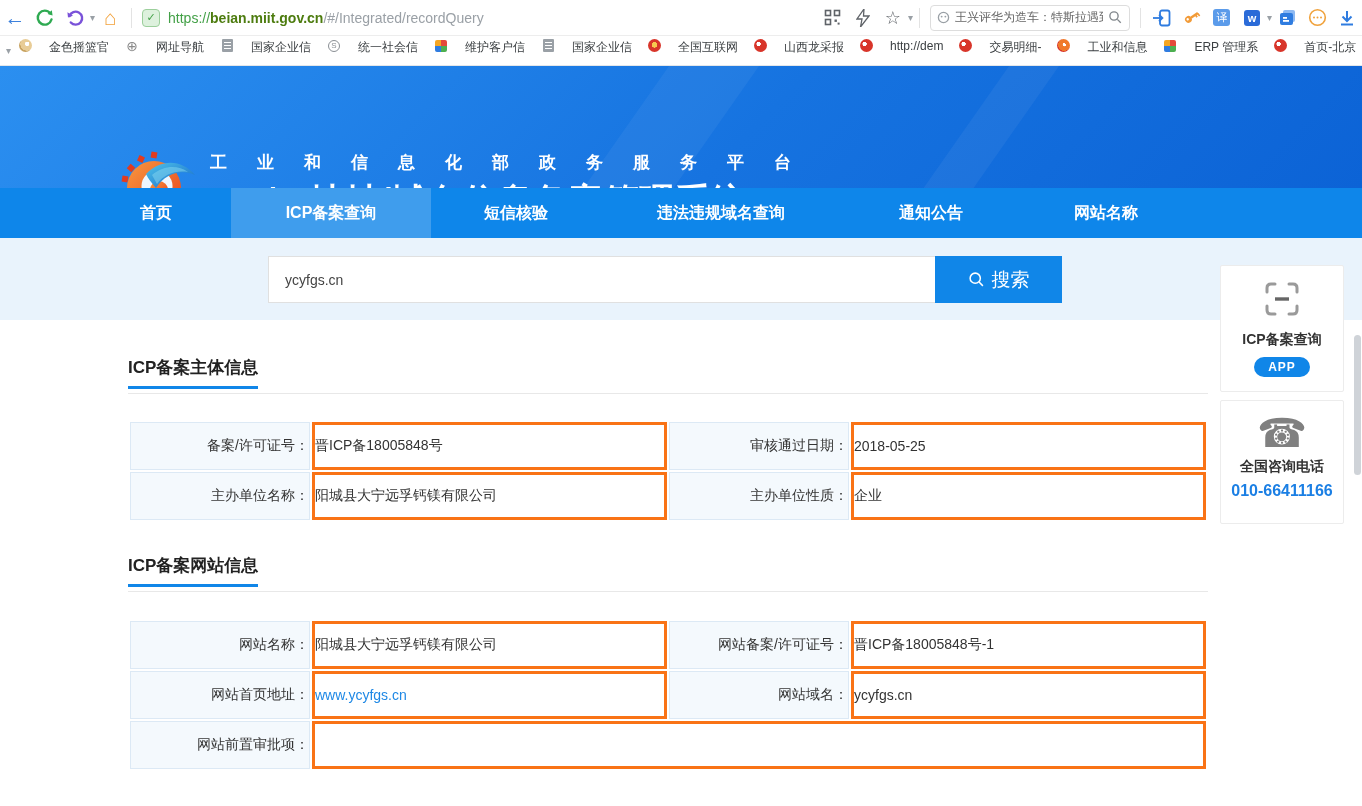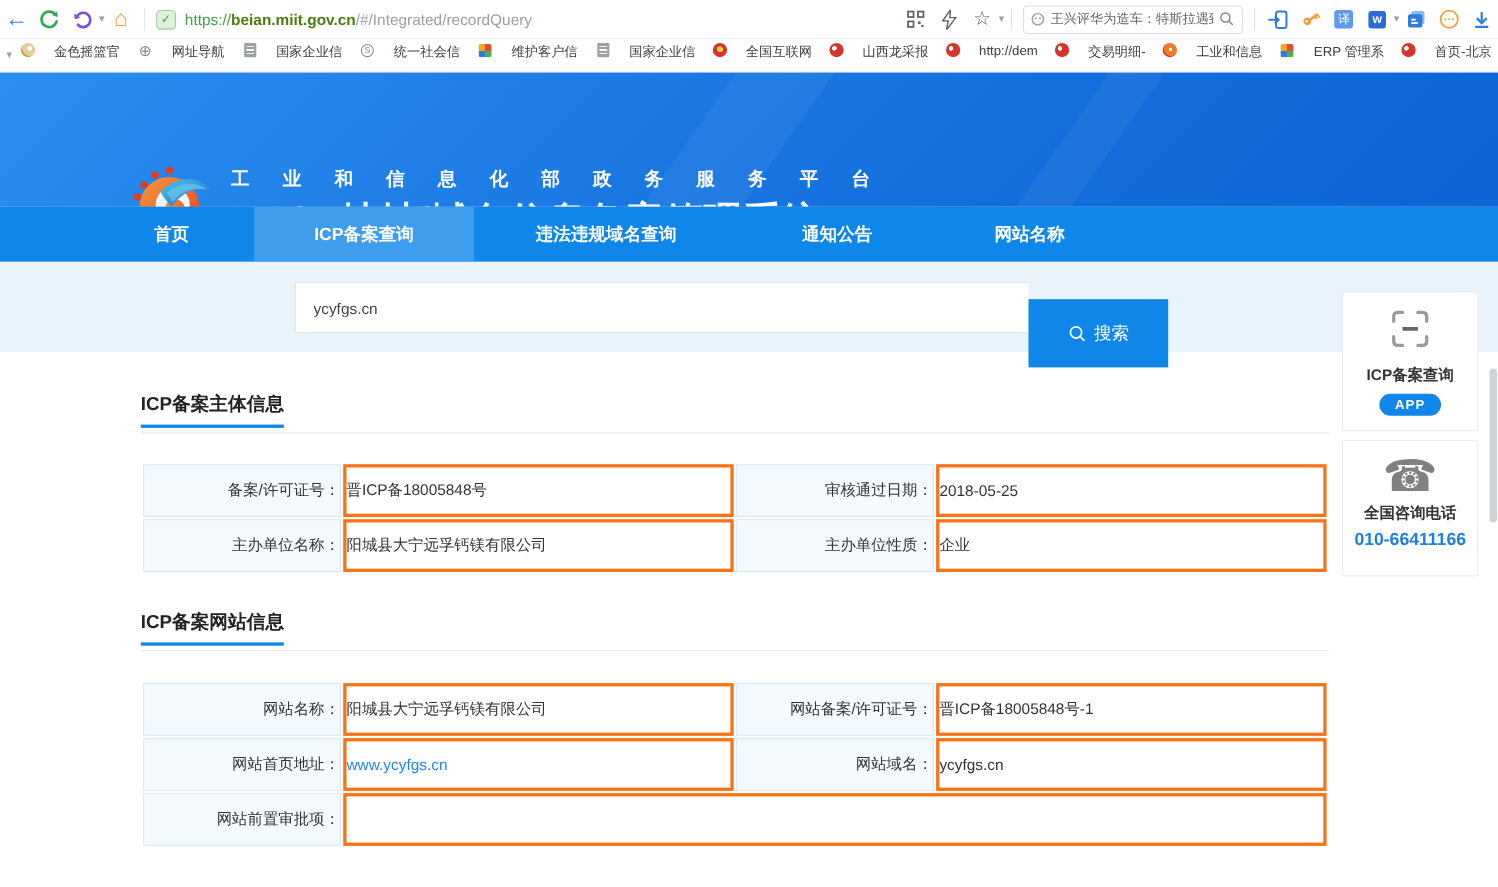--- a/index.html
+++ b/index.html
@@ -50,21 +50,21 @@
   .h-title { position:absolute; left:206px; top:112px; color:#fff; font-size:35px; font-weight:600; letter-spacing:0.5px; white-space:nowrap; }
 
   
   .nav { position:absolute; left:0; top:188px; width:1362px; height:50px; background:#0e86ea; display:flex; padding-left:81px; }
   .nav-tab { height:50px; display:flex; align-items:center; justify-content:center; color:#fff; font-size:16px; font-weight:bold; cursor:pointer; }
   .nav-tab.active { background:#3f9ded; }
 
   
   .band { position:absolute; left:0; top:238px; width:1362px; height:82px; background:#e9f3fc; }
   .search-input { position:absolute; left:268px; top:256px; width:667px; height:47px; border:1px solid #e0e0e0; border-right:none; background:#fff; padding:0 16px; font-size:14px; color:#444; font-family:inherit; outline:none; }
-  .search-btn { position:absolute; left:935px; top:256px; width:127px; height:62px; background:#1086e8; border:none; color:#fff; font-size:16px; display:flex; align-items:center; justify-content:center; gap:7px; cursor:pointer; font-family:inherit;margin-top:16px; }
+  .search-btn { position:absolute; left:935px; top:256px; width:127px; height:47px; background:#1086e8; border:none; color:#fff; font-size:19px; display:flex; align-items:center; justify-content:center; gap:7px; cursor:pointer; font-family:inherit; }
 
   
   .sec-h { position:absolute; left:128px; font-size:17px; font-weight:bold; color:#222; padding-bottom:7px; border-bottom:3px solid #1086e8; }
   .hr { position:absolute; left:128px; width:1080px; height:1px; background:#e8e8e8; }
   .info-table { position:absolute; left:128px; width:1080px; border-collapse:separate; border-spacing:2px; table-layout:fixed; font-size:14px; color:#333; }
   .info-table td { height:48px; }
   .info-table td.lbl { background:#f4f9fd; border:1px solid #dce9f5; text-align:right; }
   .info-table td.val { background:#fff; border:3px solid #f97316; }
   a.link { color:#1e88e5; text-decoration:none; cursor:pointer; }
 
@@ -304,20 +304,21 @@
     <path d="M28 32 C 44 16, 64 18, 77 33 C 63 27, 48 31, 38 46 C 34 41, 30 37, 28 32 Z" fill="url(#bg1)"></path>
     <path d="M34 33 C 46 23, 60 23, 70 30 C 58 28, 46 32, 39 42 Z" fill="#7fd4ef" opacity="0.55"></path>
   </svg>
   <div class="h-sub">工业和信息化部政务服务平台</div>
   <div class="h-title">ICP/IP地址/域名信息备案管理系统</div>
 </div>
 
 <div class="nav">
   <div class="nav-tab" style="width:150px;">首页</div>
   <div class="nav-tab active" style="width:200px;">ICP备案查询</div>
+  <div class="nav-tab" style="width:170px;">短信核验</div>
   <div class="nav-tab" style="width:240px;">违法违规域名查询</div>
   <div class="nav-tab" style="width:180px;">通知公告</div>
   <div class="nav-tab" style="width:170px;">网站名称</div>
 </div>
 
 <div class="band"></div>
 <input class="search-input" value="ycyfgs.cn" style="">
 <button class="search-btn">
   <svg width="17" height="17" viewBox="0 0 20 20">
       <circle cx="8.5" cy="8.5" r="6" fill="none" stroke="#fff" stroke-width="1.8"></circle>

